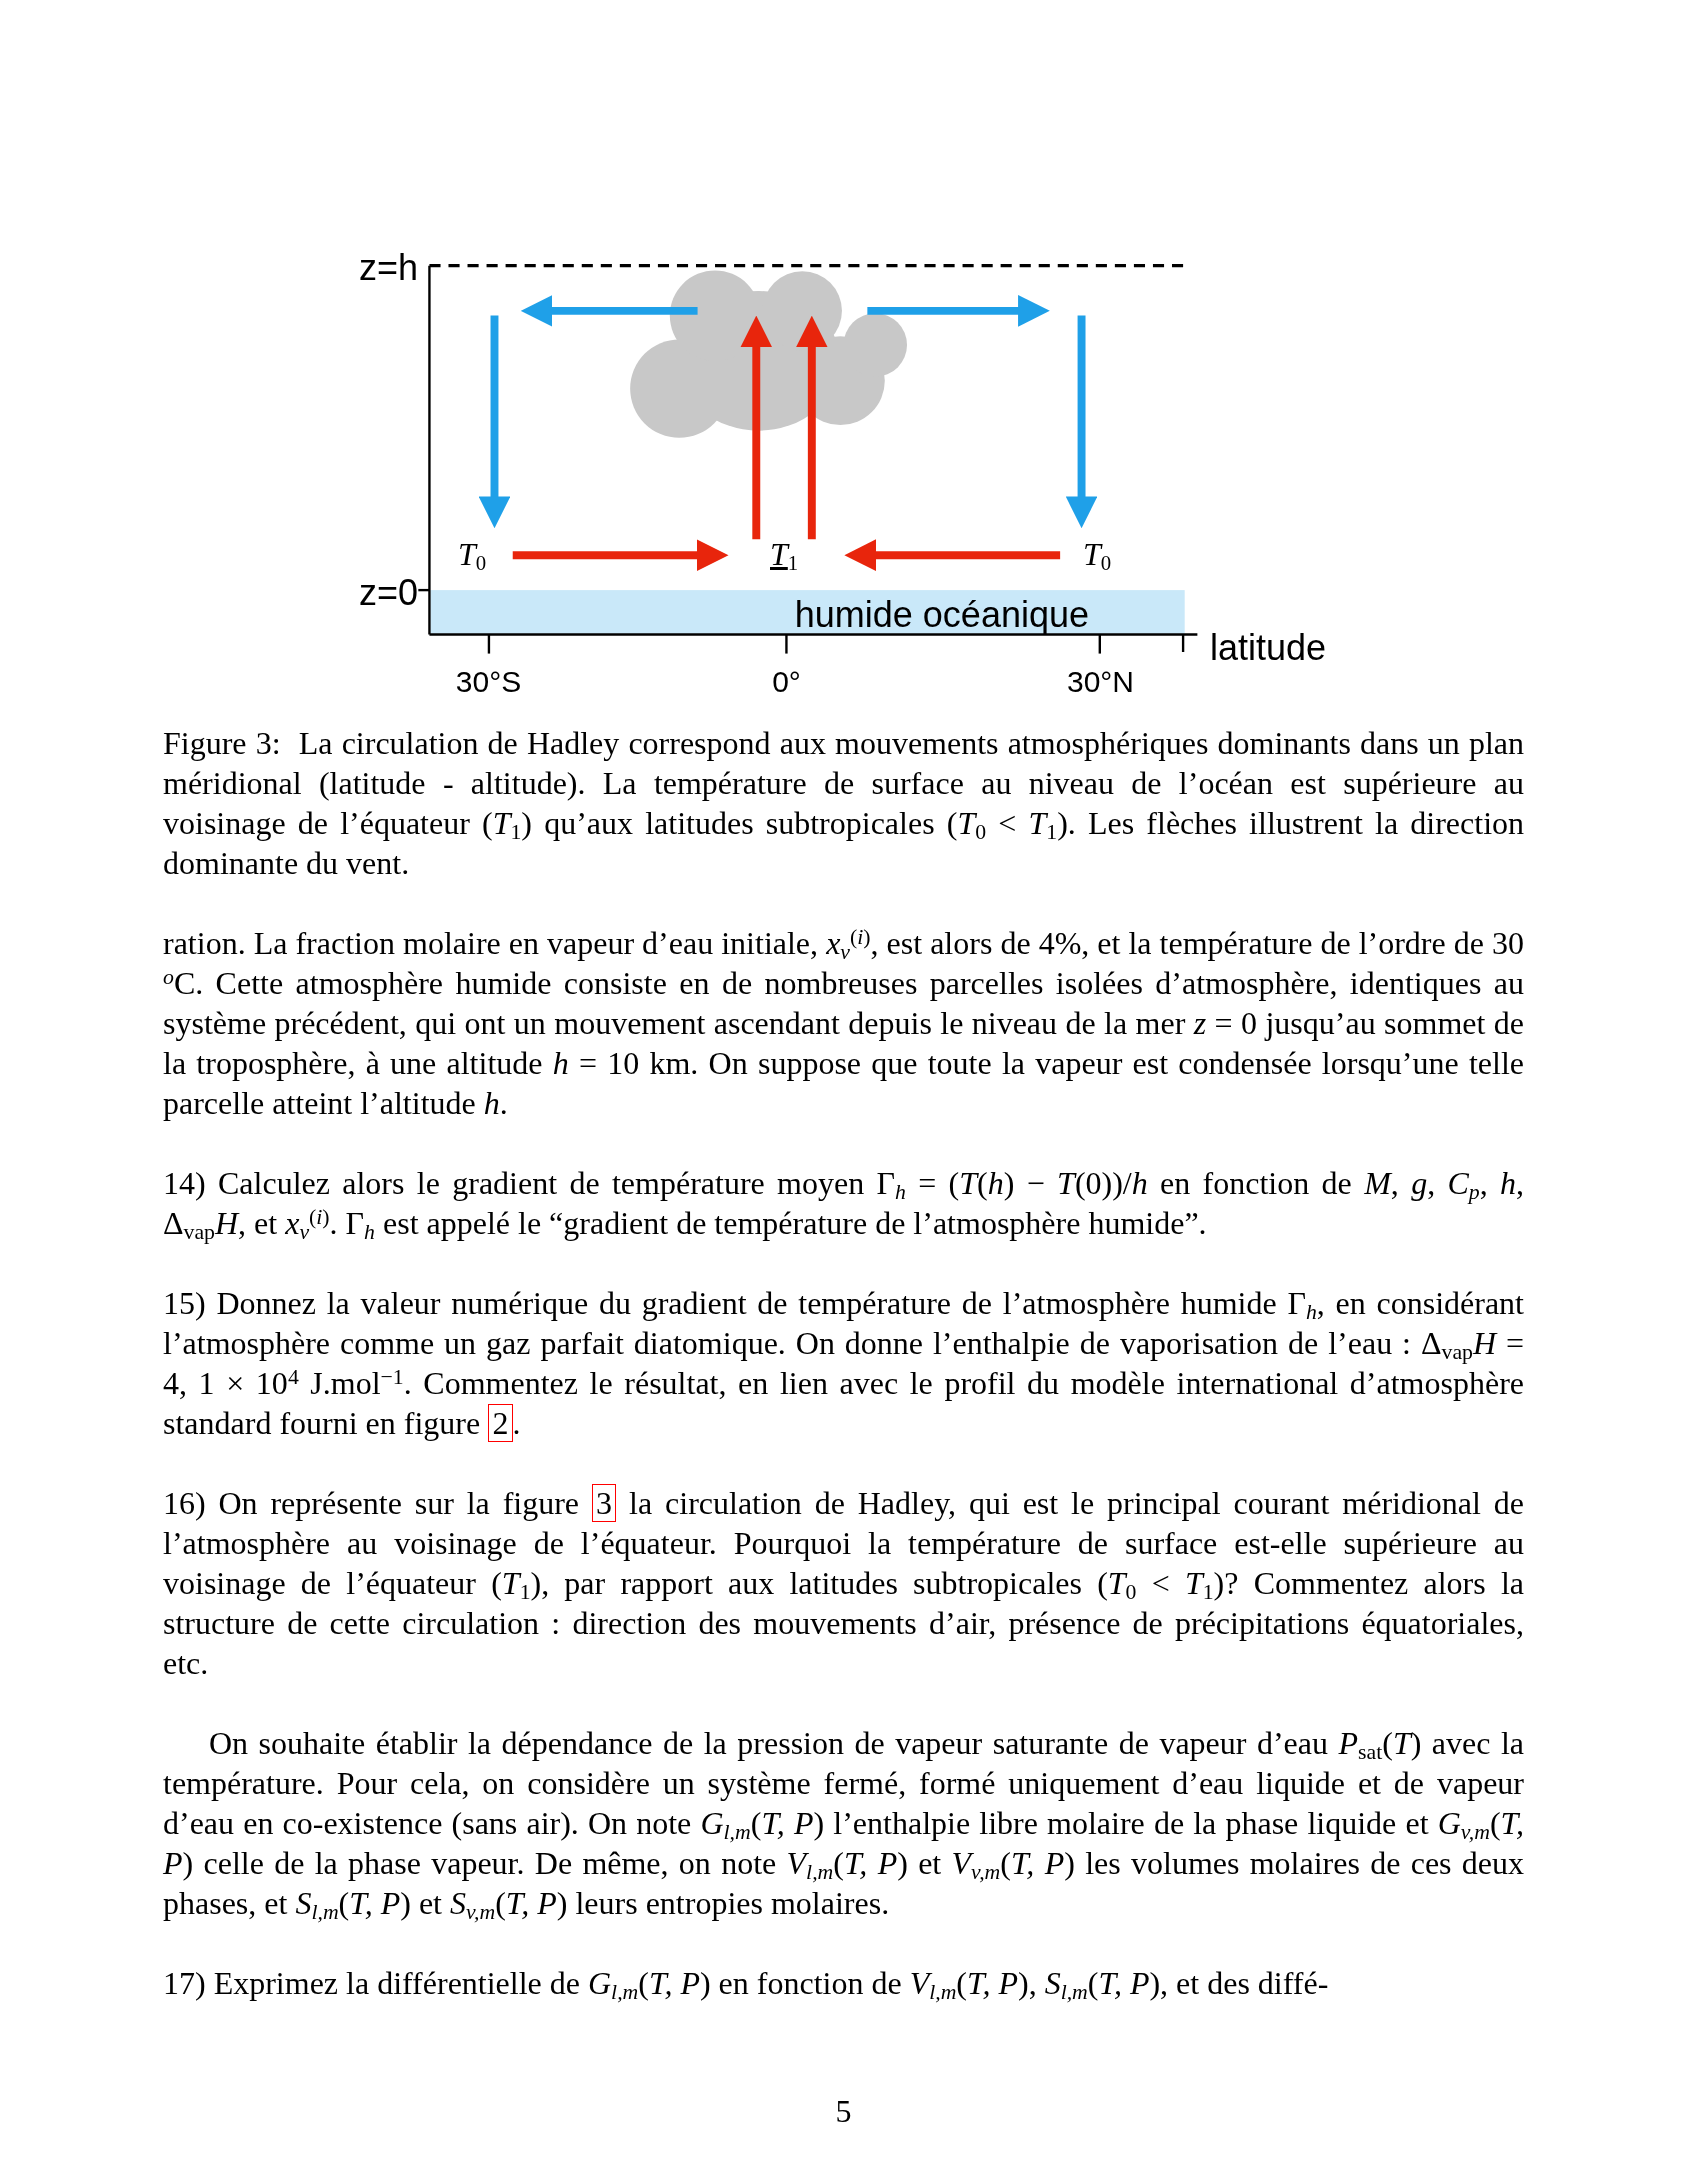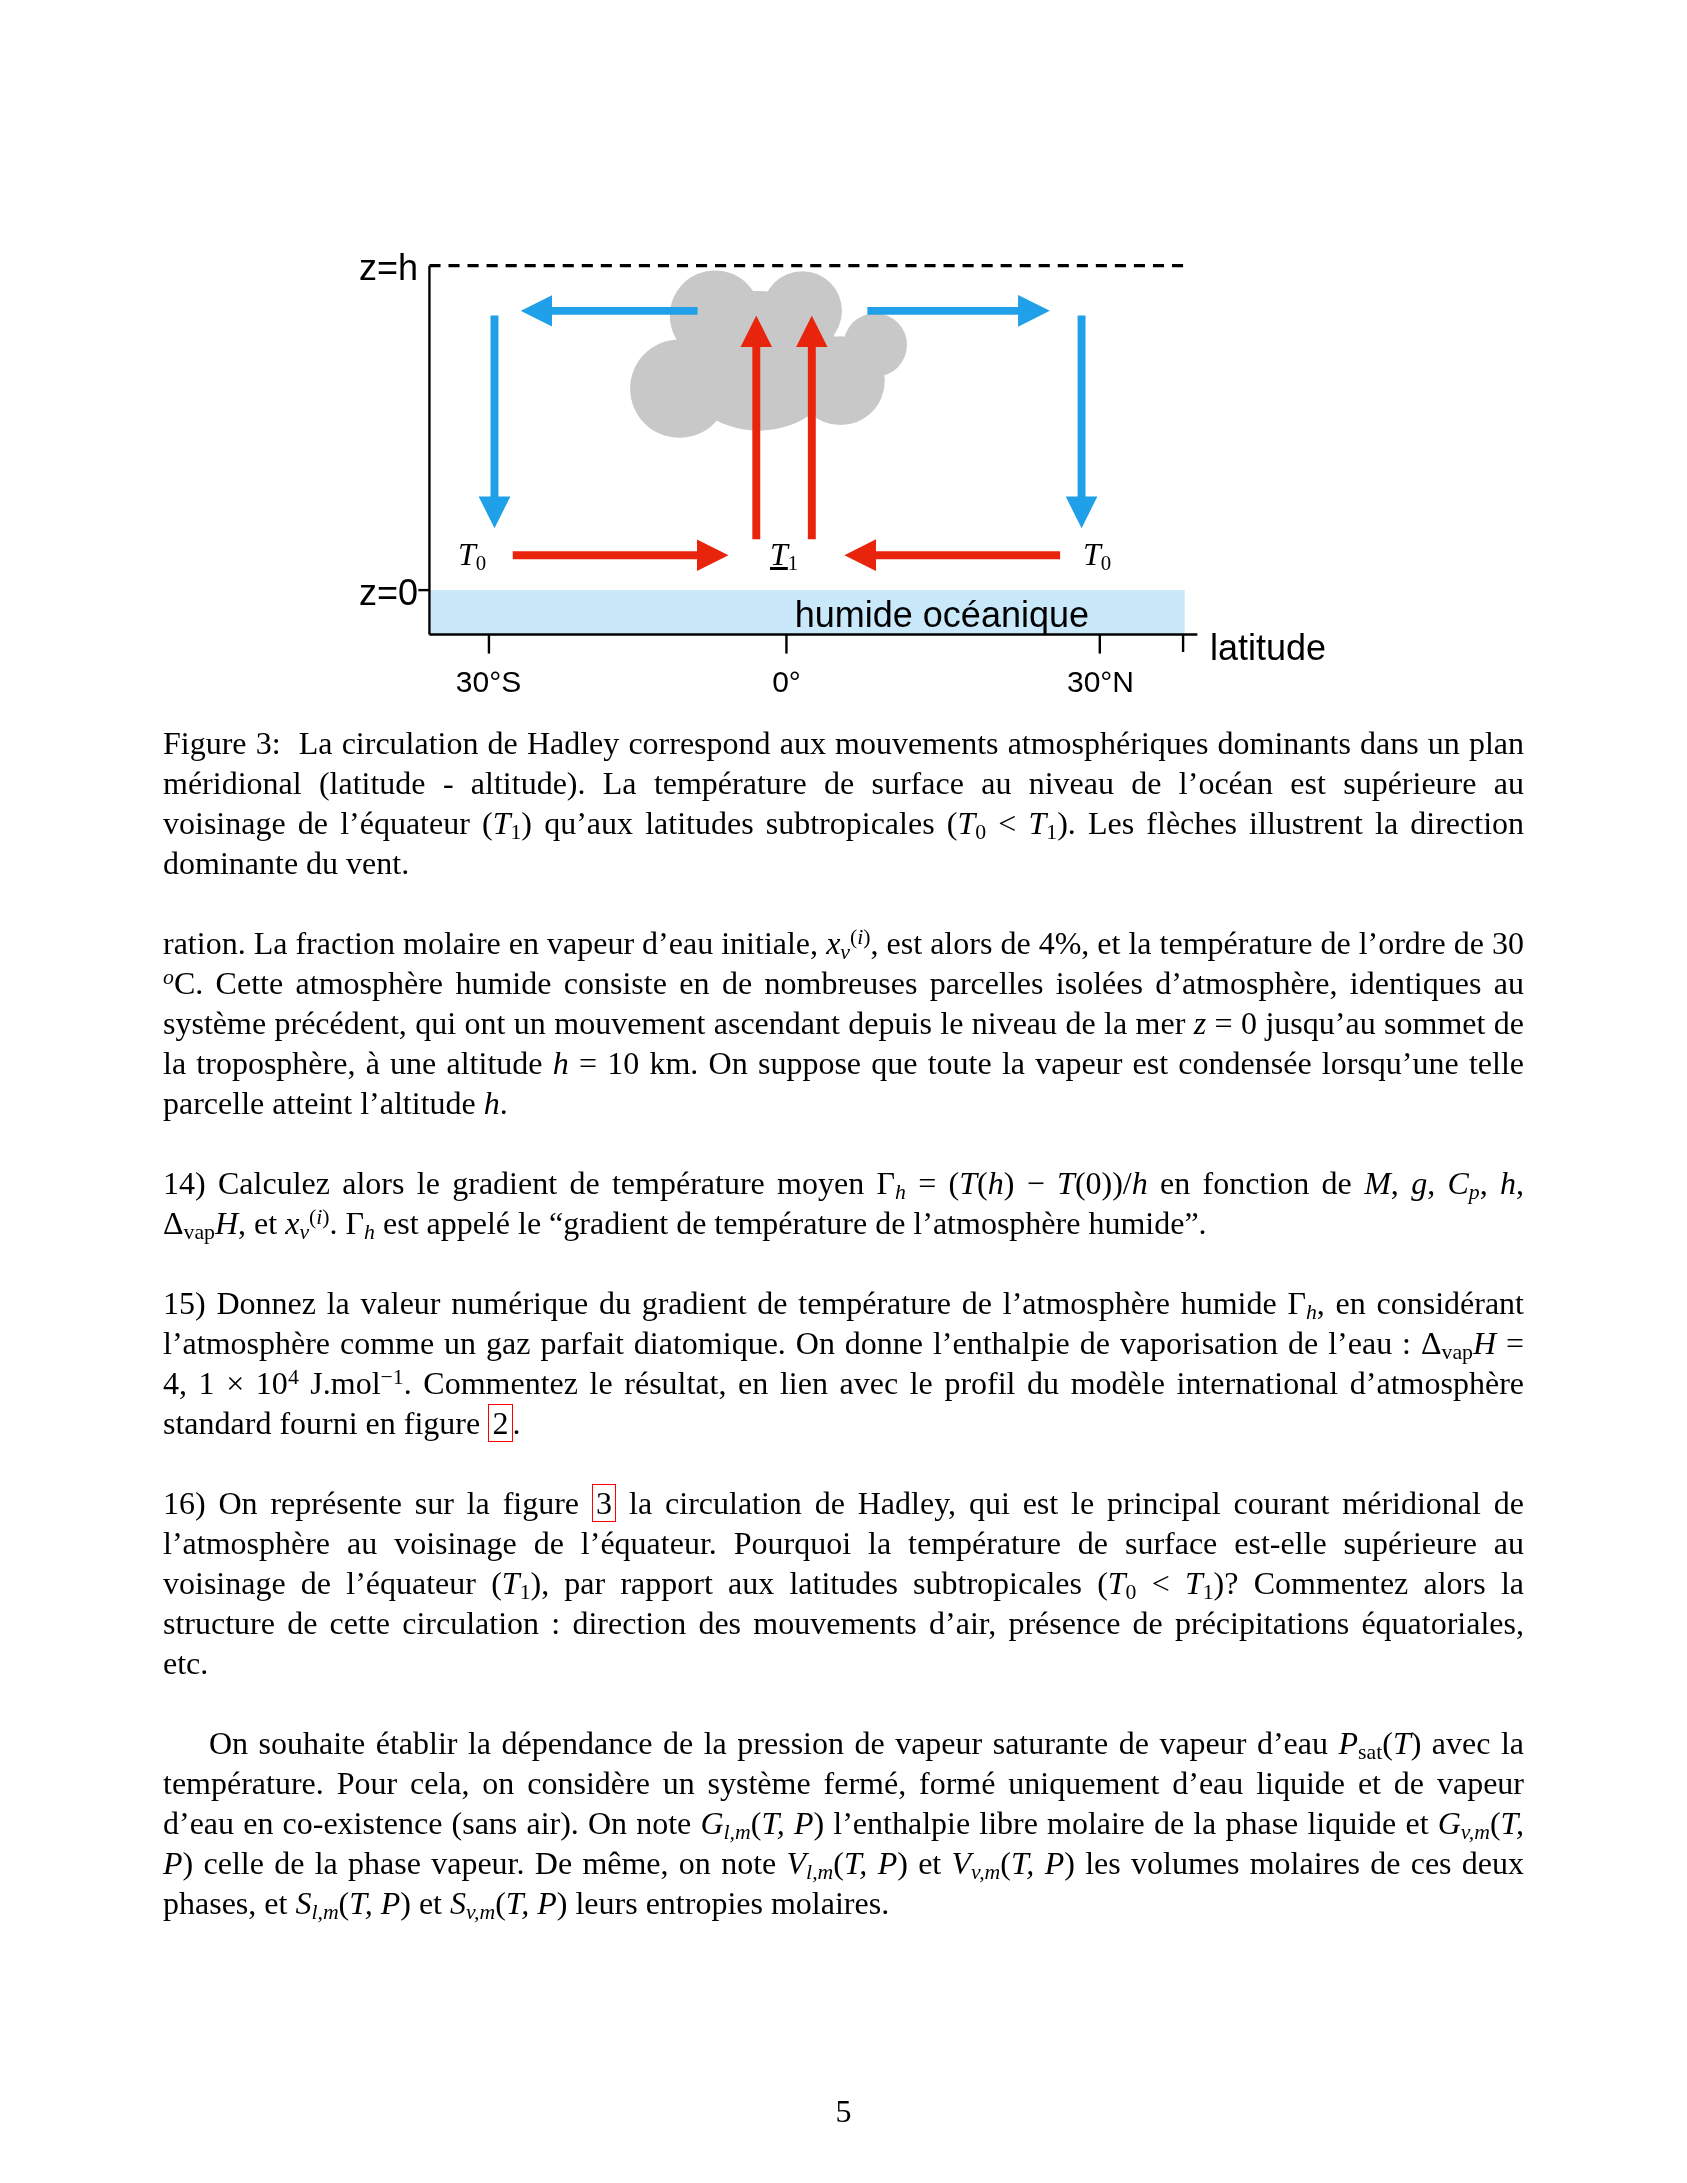--- a/index.html
+++ b/index.html
@@ -96,17 +96,18 @@
     <span class="math-label" style="left:732px;top:316px;width:46px;text-align:center;"><i>T</i><sub>0</sub></span>
   </div>
 
   <div class="para">Figure 3:&nbsp; La circulation de Hadley correspond aux mouvements atmosphériques dominants dans un plan méridional (latitude - altitude). La température de surface au niveau de l’océan est supérieure au voisinage de l’équateur (<i>T</i><sub>1</sub>) qu’aux latitudes subtropicales (<i>T</i><sub>0</sub> &lt; <i>T</i><sub>1</sub>). Les flèches illustrent la direction dominante du vent.</div>
 
   <div class="para">ration. La fraction molaire en vapeur d’eau initiale, <i>x</i><sub><i>v</i></sub><sup>(<i>i</i>)</sup>, est alors de 4%, et la température de l’ordre de 30 <sup><i>o</i></sup>C. Cette atmosphère humide consiste en de nombreuses parcelles isolées d’atmosphère, identiques au système précédent, qui ont un mouvement ascendant depuis le niveau de la mer <i>z</i> = 0 jusqu’au sommet de la troposphère, à une altitude <i>h</i> = 10 km. On suppose que toute la vapeur est condensée lorsqu’une telle parcelle atteint l’altitude <i>h</i>.</div>
   <div class="para">14) Calculez alors le gradient de température moyen Γ<sub><i>h</i></sub> = (<i>T</i>(<i>h</i>) − <i>T</i>(0))/<i>h</i> en fonction de <i>M</i>, <i>g</i>, <i>C</i><sub><i>p</i></sub>, <i>h</i>, Δ<sub>vap</sub><i>H</i>, et <i>x</i><sub><i>v</i></sub><sup>(<i>i</i>)</sup>. Γ<sub><i>h</i></sub> est appelé le “gradient de température de l’atmosphère humide”.</div>
   <div class="para">15) Donnez la valeur numérique du gradient de température de l’atmosphère humide Γ<sub><i>h</i></sub>, en considérant l’atmosphère comme un gaz parfait diatomique. On donne l’enthalpie de vaporisation de l’eau : Δ<sub>vap</sub><i>H</i> = 4, 1 × 10<sup>4</sup> J.mol<sup>−1</sup>. Commentez le résultat, en lien avec le profil du modèle international d’atmosphère standard fourni en figure <span class="ref">2</span>.</div>
   <div class="para">16) On représente sur la figure <span class="ref">3</span> la circulation de Hadley, qui est le principal courant méridional de l’atmosphère au voisinage de l’équateur. Pourquoi la température de surface est-elle supérieure au voisinage de l’équateur (<i>T</i><sub>1</sub>), par rapport aux latitudes subtropicales (<i>T</i><sub>0</sub> &lt; <i>T</i><sub>1</sub>)? Commentez alors la structure de cette circulation : direction des mouvements d’air, présence de précipitations équatoriales, etc.</div>
   <div class="para indent">On souhaite établir la dépendance de la pression de vapeur saturante de vapeur d’eau <i>P</i><sub>sat</sub>(<i>T</i>) avec la température. Pour cela, on considère un système fermé, formé uniquement d’eau liquide et de vapeur d’eau en co-existence (sans air). On note <i>G</i><sub><i>l,m</i></sub>(<i>T, P</i>) l’enthalpie libre molaire de la phase liquide et <i>G</i><sub><i>v,m</i></sub>(<i>T, P</i>) celle de la phase vapeur. De même, on note <i>V</i><sub><i>l,m</i></sub>(<i>T, P</i>) et <i>V</i><sub><i>v,m</i></sub>(<i>T, P</i>) les volumes molaires de ces deux phases, et <i>S</i><sub><i>l,m</i></sub>(<i>T, P</i>) et <i>S</i><sub><i>v,m</i></sub>(<i>T, P</i>) leurs entropies molaires.</div>
+  <div class="para">17) Exprimez la différentielle de <i>G</i><sub><i>l,m</i></sub>(<i>T, P</i>) en fonction de <i>V</i><sub><i>l,m</i></sub>(<i>T, P</i>), <i>S</i><sub><i>l,m</i></sub>(<i>T, P</i>), et des diffé-</div>
 
 </div>
 
 <div class="pageno">5</div>
 
 
 </body></html>

